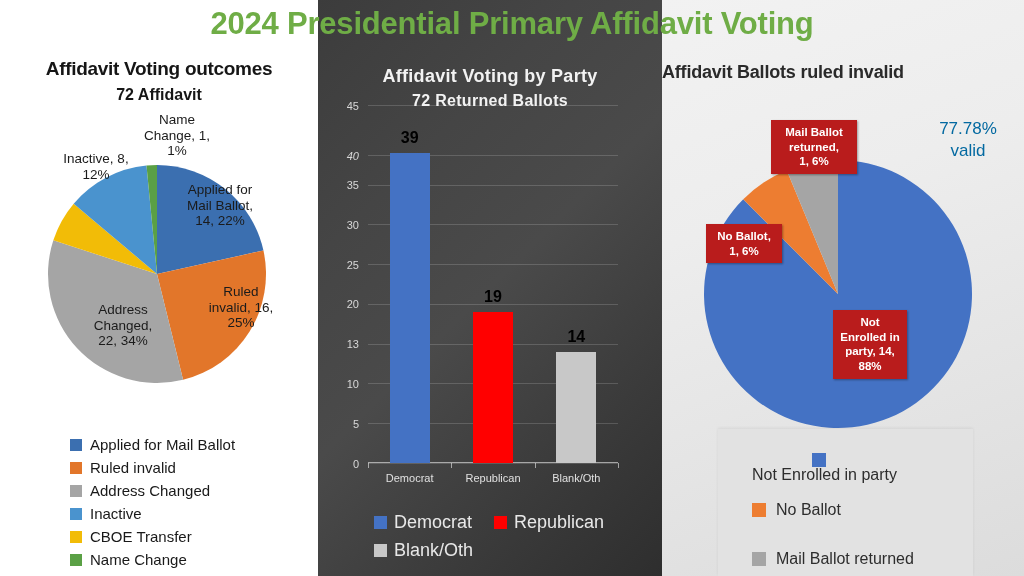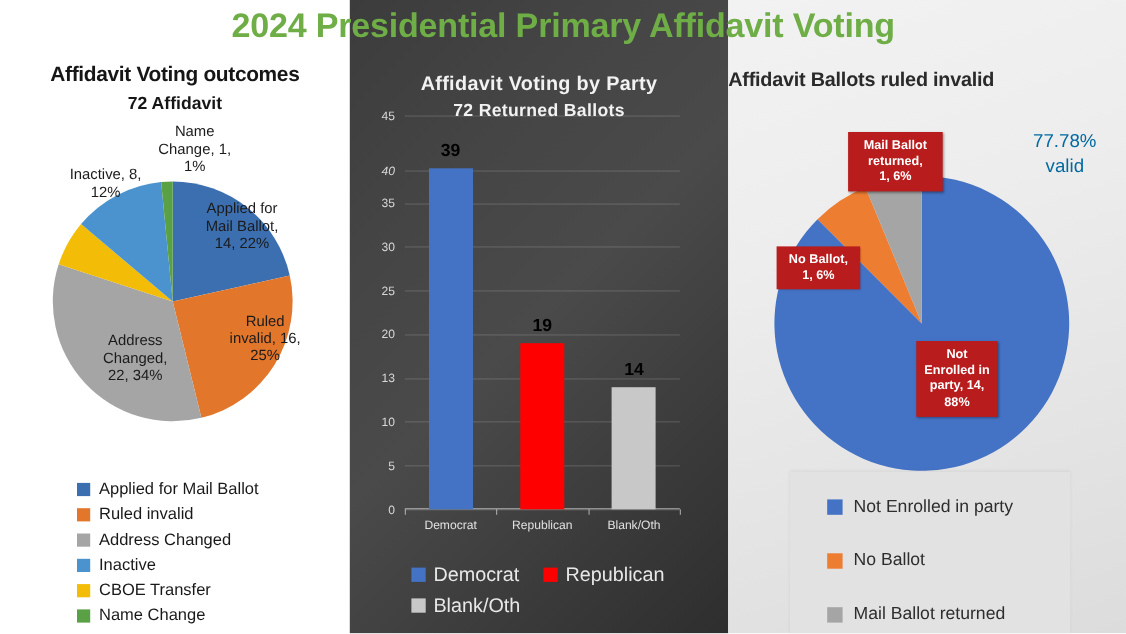--- a/index.html
+++ b/index.html
@@ -448,21 +448,21 @@
       <div>1, 6%</div>
   </div>
   <div class="callout" style="left:833px; top:310px; width:60px;">
     <div>Not</div>
       <div>Enrolled in</div>
       <div>party, 14,</div>
       <div>88%</div>
   </div>
 
   <div class="rp-legendbox">
-    <div class="rlg-row" style="top:24px;">
+    <div class="rlg-row" style="top:24px;flex-direction:column;">
       <span class="rlg-sw" style="background:#4472c4"></span>
       <span class="rlg-tx">Not Enrolled in party</span>
     </div>
     <div class="rlg-row" style="top:73px;">
       <span class="rlg-sw" style="background:#ed7d31"></span>
       <span class="rlg-tx">No Ballot</span>
     </div>
     <div class="rlg-row" style="top:122px;">
       <span class="rlg-sw" style="background:#a5a5a5"></span>
       <span class="rlg-tx">Mail Ballot returned</span>

